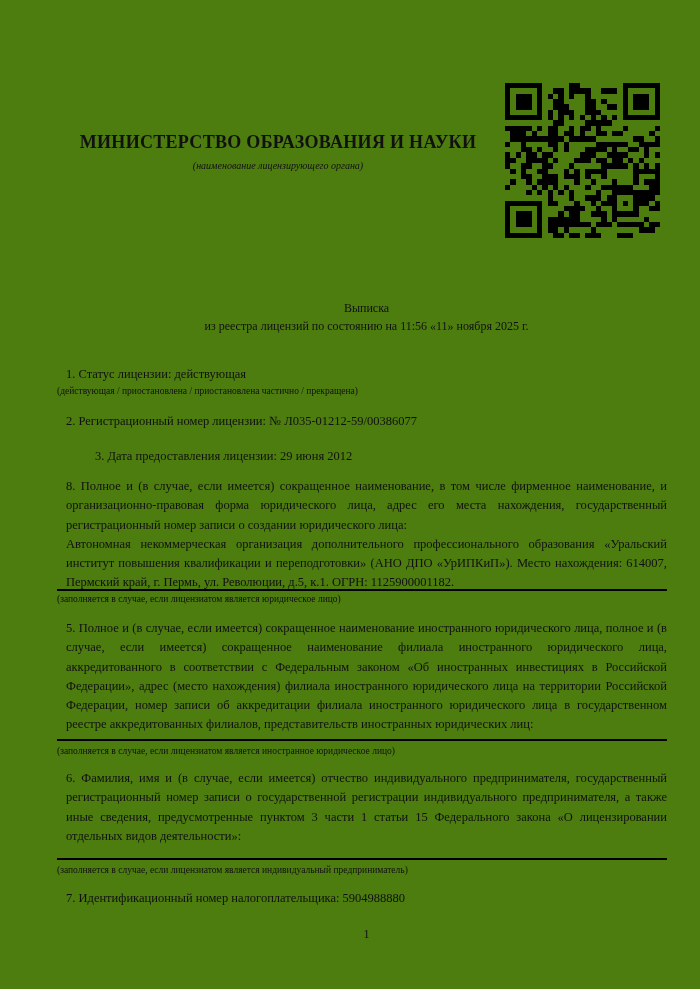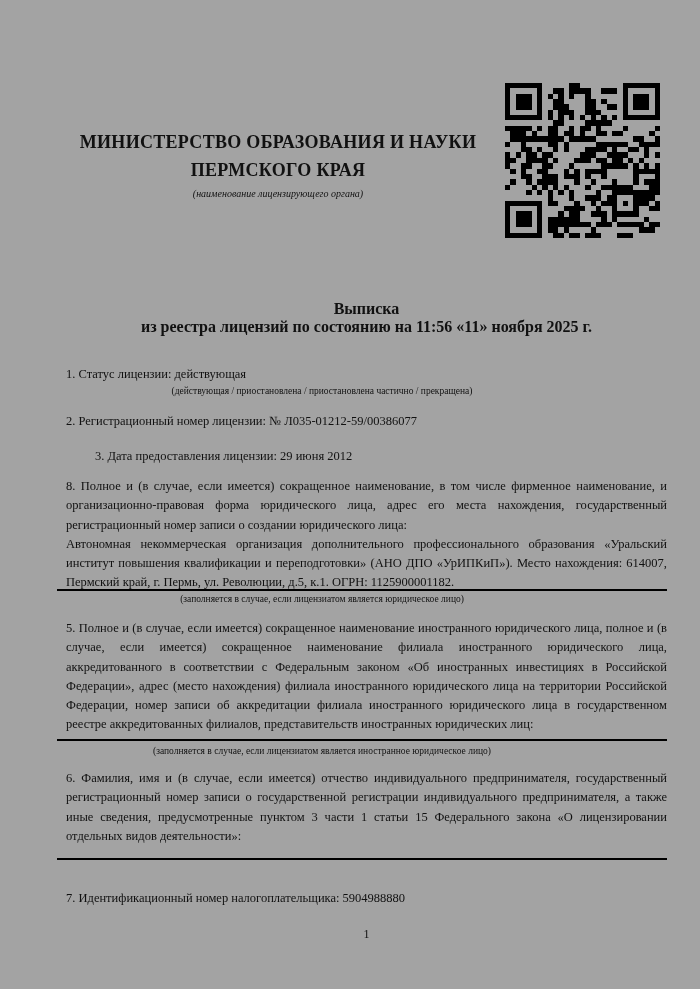--- a/index.html
+++ b/index.html
@@ -1,21 +1,21 @@
 <!DOCTYPE html>
 <html lang="ru"><head>
 <meta charset="utf-8">
 <style>
   html, body { margin: 0; padding: 0; background: #e8e8e8; }
   .page {
     position: relative;
     width: 700px;
     height: 989px;
     margin: 0 auto;
-    background: #a3a3a3;
+    background: #4d7c0f;
     font-family: "Liberation Serif", "DejaVu Serif", serif;
     color: #111111;
     overflow: hidden;
   }
   .abs { position: absolute; }
 
   
   .ministry-header {
     top: 128px; left: 66px; width: 424px;
     text-align: center;
@@ -28,38 +28,37 @@
     font-size: 10px; line-height: 13px; margin-top: 3px; font-weight: normal; font-style: italic;
   }
 
   
   .qr-box { top: 83px; left: 505px; width: 155px; height: 155px; }
   .qr-box svg { display: block; width: 155px; height: 155px; shape-rendering: crispEdges; }
 
   
   .doc-title {
     top: 300px; left: 66px; width: 601px;
-    text-align: center; font-size: 16px; line-height: 17.5px; font-weight: bold;
+    text-align: center; font-size: 12px; line-height: 17.5px;
   }
 
   
   .body-line {
     left: 66px; width: 601px;
     font-size: 12.5px; line-height: 16px;
   }
   .body-para {
     left: 66px; width: 601px;
     font-size: 12.5px; line-height: 19.3px;
     text-align: justify;
   }
   .body-para p { margin: 0; }
   .fine-caption {
     left: 57px; width: 610px;
     box-sizing: border-box; padding-right: 80px;
-    text-align: center;
     font-size: 9.5px; line-height: 13px;
   }
   .rule {
     left: 57px; width: 610px; height: 2px;
     background: #000000;
   }
   .page-number {
     top: 927px; left: 66px; width: 601px;
     text-align: center; font-size: 12px;
   }
@@ -79,21 +78,20 @@
   .t-cap6        { top: 864px; }
   .t-inn         { top: 890px; }
 </style>
 </head>
 <body>
 
 <div class="page">
 
   <div class="abs ministry-header">
     <div class="ministry-line">МИНИСТЕРСТВО ОБРАЗОВАНИЯ И НАУКИ</div>
-    <div class="ministry-line">ПЕРМСКОГО КРАЯ</div>
     <div class="ministry-caption">(наименование лицензирующего органа)</div>
   </div>
 
   <div class="abs qr-box">
     <svg id="qr-svg" viewBox="0 0 29 29" xmlns="http://www.w3.org/2000/svg" aria-hidden="true">
         <g fill="#000000">
           <rect x="0" y="0" width="1" height="1"></rect>
           <rect x="1" y="0" width="1" height="1"></rect>
           <rect x="2" y="0" width="1" height="1"></rect>
           <rect x="3" y="0" width="1" height="1"></rect>
@@ -541,18 +539,19 @@
   <div class="abs body-para t-foreign">
     <p>5. Полное и (в случае, если имеется) сокращенное наименование иностранного юридического лица, полное и (в случае, если имеется) сокращенное наименование филиала иностранного юридического лица, аккредитованного в соответствии с Федеральным законом «Об иностранных инвестициях в Российской Федерации», адрес (место нахождения) филиала иностранного юридического лица на территории Российской Федерации, номер записи об аккредитации филиала иностранного юридического лица в государственном реестре аккредитованных филиалов, представительств иностранных юридических лиц:</p>
   </div>
   <div class="abs rule t-rule5"></div>
   <div class="abs fine-caption t-cap5">(заполняется в случае, если лицензиатом является иностранное юридическое лицо)</div>
 
   <div class="abs body-para t-entrep">
     <p>6. Фамилия, имя и (в случае, если имеется) отчество индивидуального предпринимателя, государственный регистрационный номер записи о государственной регистрации индивидуального предпринимателя, а также иные сведения, предусмотренные пунктом 3 части 1 статьи 15 Федерального закона «О лицензировании отдельных видов деятельности»:</p>
   </div>
   <div class="abs rule t-rule6"></div>
+  <div class="abs fine-caption t-cap6">(заполняется в случае, если лицензиатом является индивидуальный предприниматель)</div>
 
   <div class="abs body-line t-inn">7. Идентификационный номер налогоплательщика: 5904988880</div>
 
   <div class="abs page-number">1</div>
 
 </div>
 
 </body></html>

